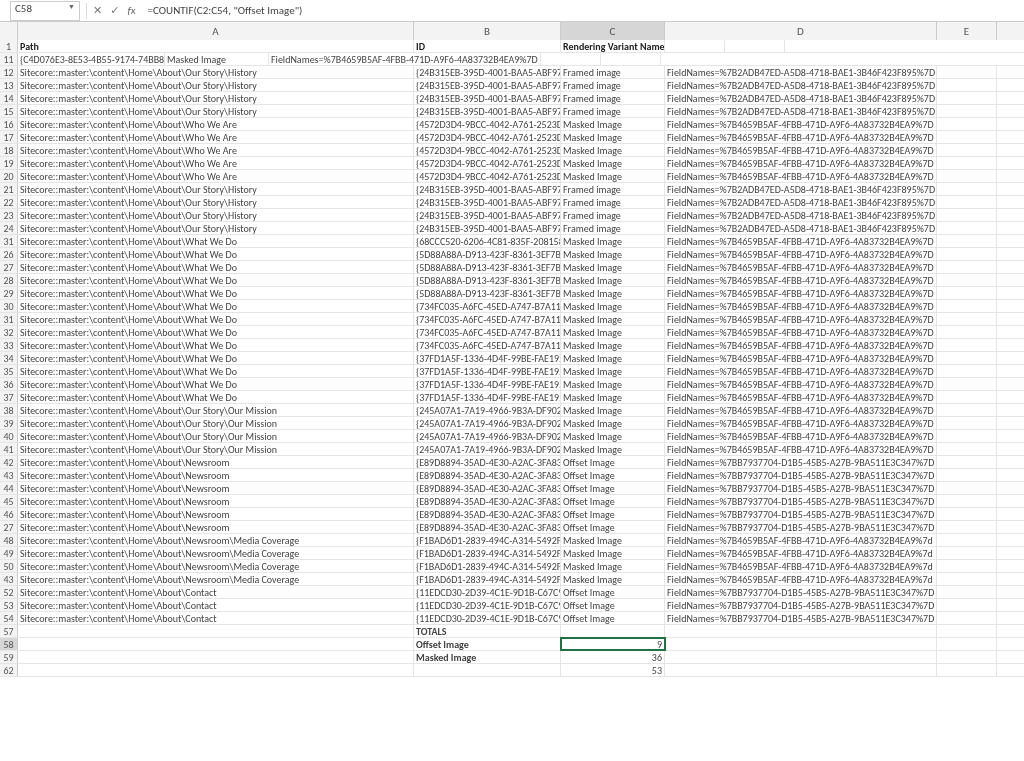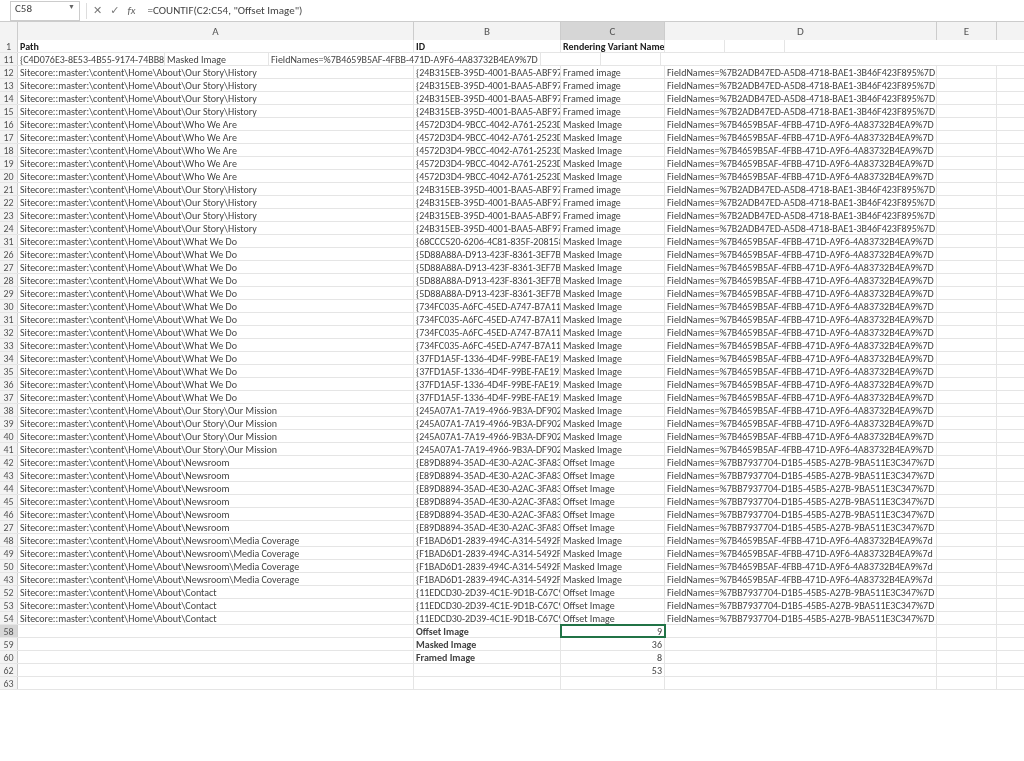--- a/index.html
+++ b/index.html
@@ -459,58 +459,49 @@
       <div class="row">
         <div class="rn">54</div>
         <div class="cell col-A">Sitecore::master:\content\Home\About\Contact</div>
         <div class="cell col-B">{11EDCD30-2D39-4C1E-9D1B-C67C9</div>
         <div class="cell col-C">Offset Image</div>
         <div class="cell col-D">FieldNames=%7BB7937704-D1B5-45B5-A27B-9BA511E3C347%7D</div>
         <div class="cell col-E"></div>
         <div class="cell col-F"></div>
       </div>
       <div class="row">
+        <div class="rn">57</div>
+        <div class="cell col-A"></div>
+        <div class="cell col-B bold">TOTALS</div>
+        <div class="cell col-C"></div>
+        <div class="cell col-D"></div>
+        <div class="cell col-E"></div>
+        <div class="cell col-F"></div>
+      </div>
+      <div class="row">
         <div class="rn sel-rn">58</div>
         <div class="cell col-A"></div>
         <div class="cell col-B bold">Offset Image</div>
         <div class="cell col-C num sel-cell">9</div>
         <div class="cell col-D"></div>
         <div class="cell col-E"></div>
         <div class="cell col-F"></div>
       </div>
       <div class="row">
         <div class="rn">59</div>
         <div class="cell col-A"></div>
         <div class="cell col-B bold">Masked Image</div>
         <div class="cell col-C num">36</div>
         <div class="cell col-D"></div>
         <div class="cell col-E"></div>
         <div class="cell col-F"></div>
       </div>
       <div class="row">
-        <div class="rn">60</div>
-        <div class="cell col-A"></div>
-        <div class="cell col-B bold">Framed Image</div>
-        <div class="cell col-C num">8</div>
-        <div class="cell col-D"></div>
-        <div class="cell col-E"></div>
-        <div class="cell col-F"></div>
-      </div>
-      <div class="row">
         <div class="rn">62</div>
         <div class="cell col-A"></div>
         <div class="cell col-B"></div>
         <div class="cell col-C num">53</div>
         <div class="cell col-D"></div>
         <div class="cell col-E"></div>
         <div class="cell col-F"></div>
       </div>
-      <div class="row">
-        <div class="rn">63</div>
-        <div class="cell col-A"></div>
-        <div class="cell col-B"></div>
-        <div class="cell col-C"></div>
-        <div class="cell col-D"></div>
-        <div class="cell col-E"></div>
-        <div class="cell col-F"></div>
-      </div>
     </div>
 </div>
 
 </body></html>

